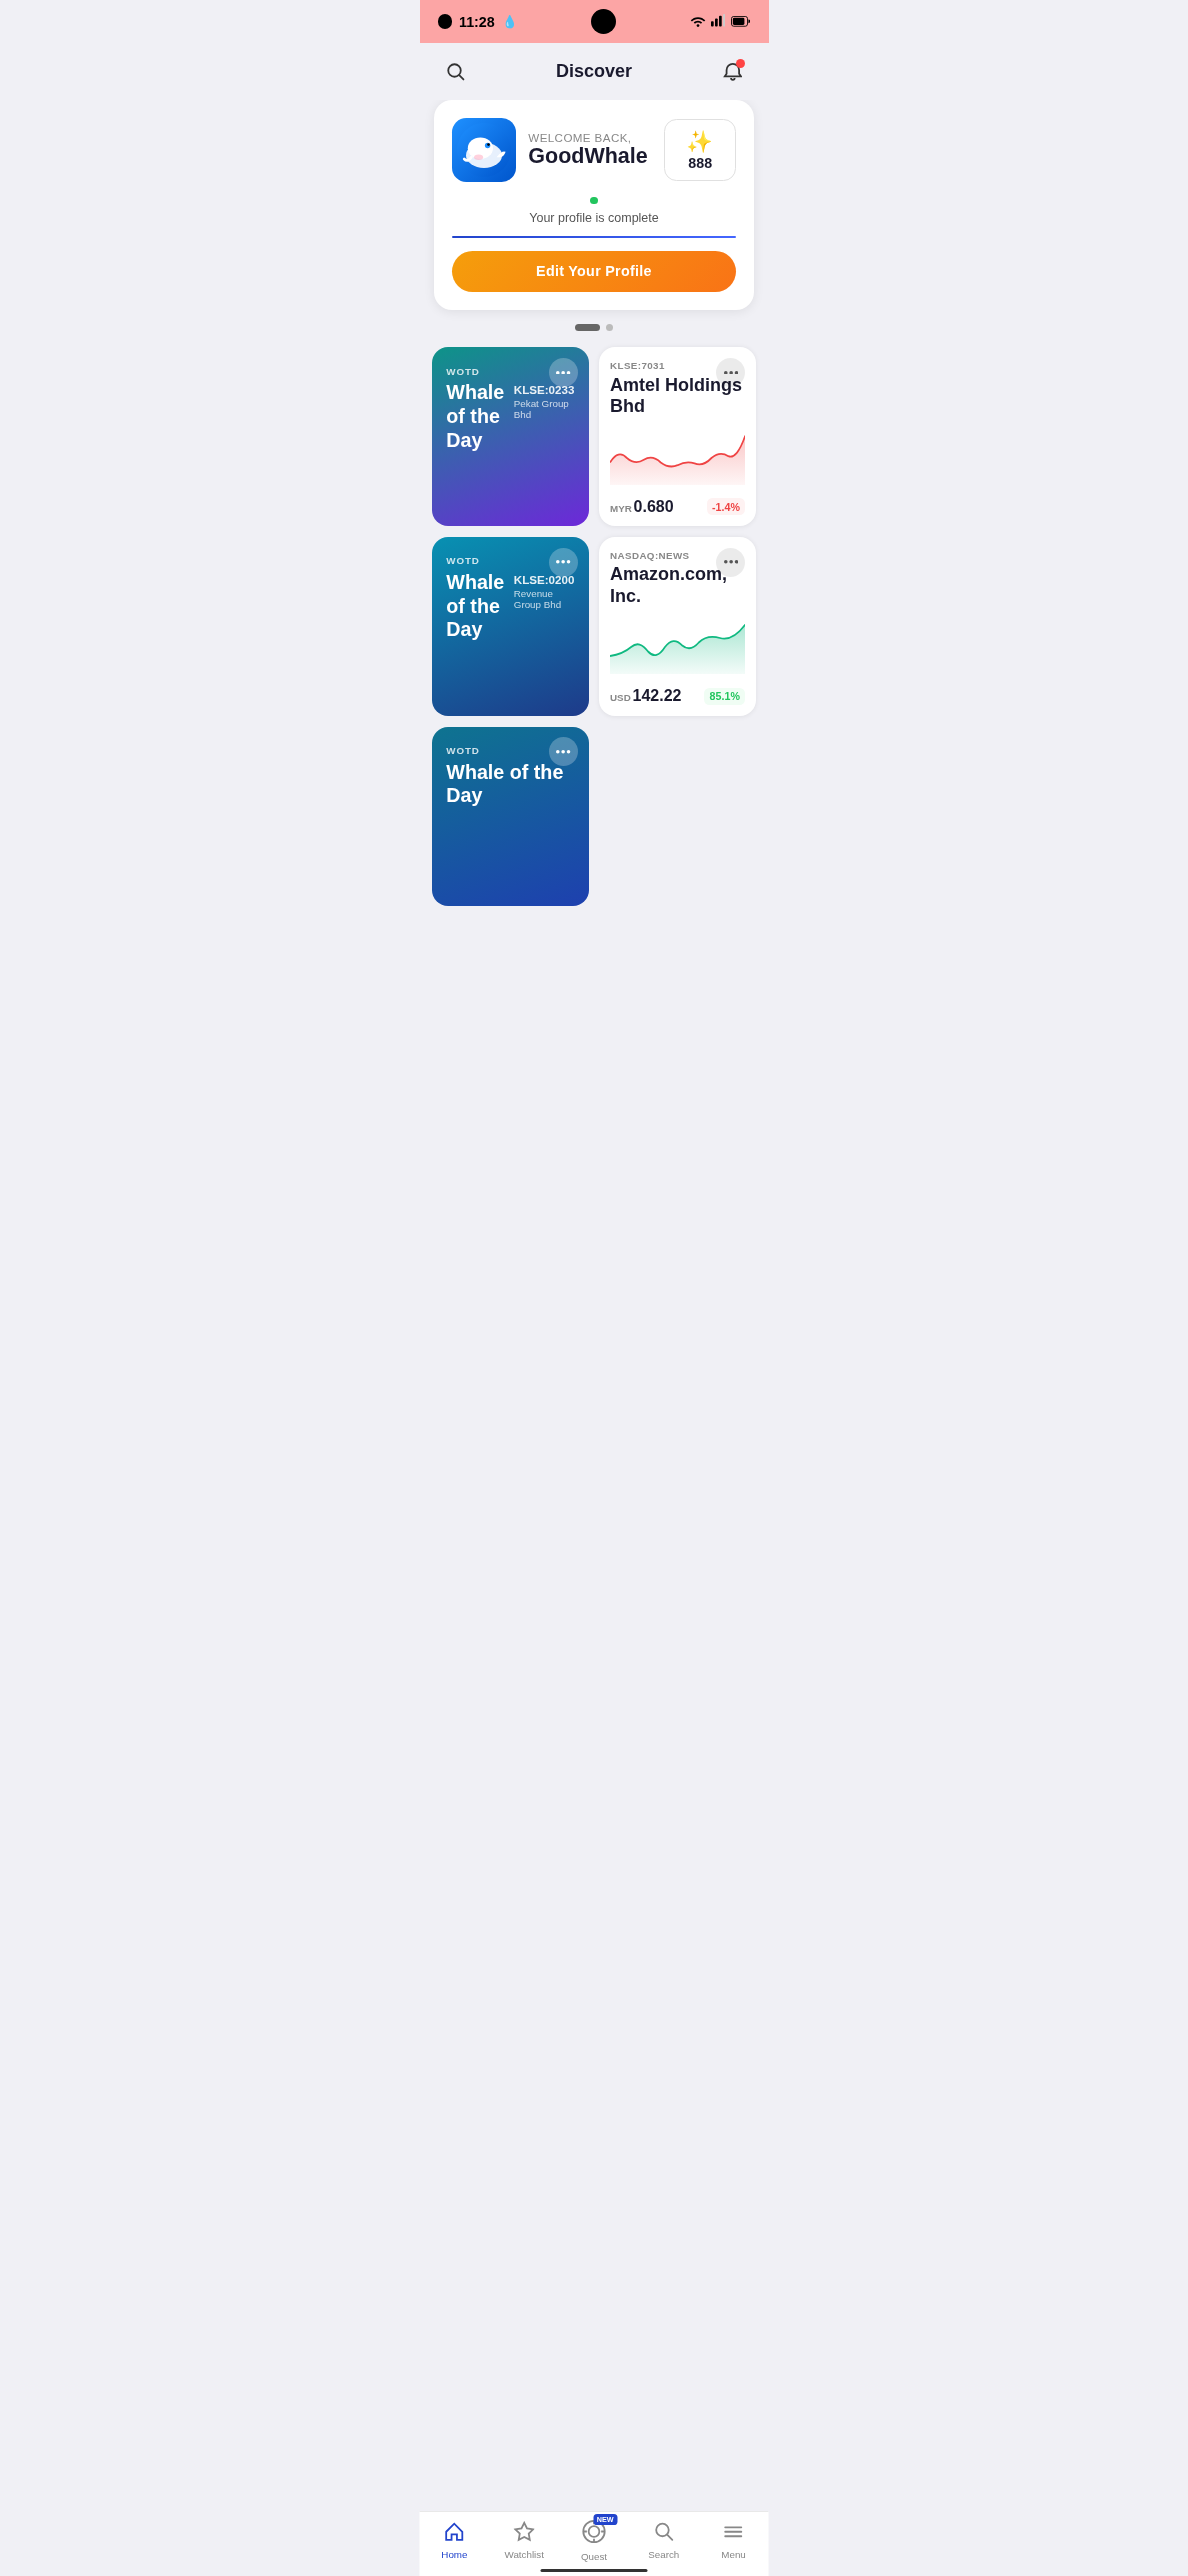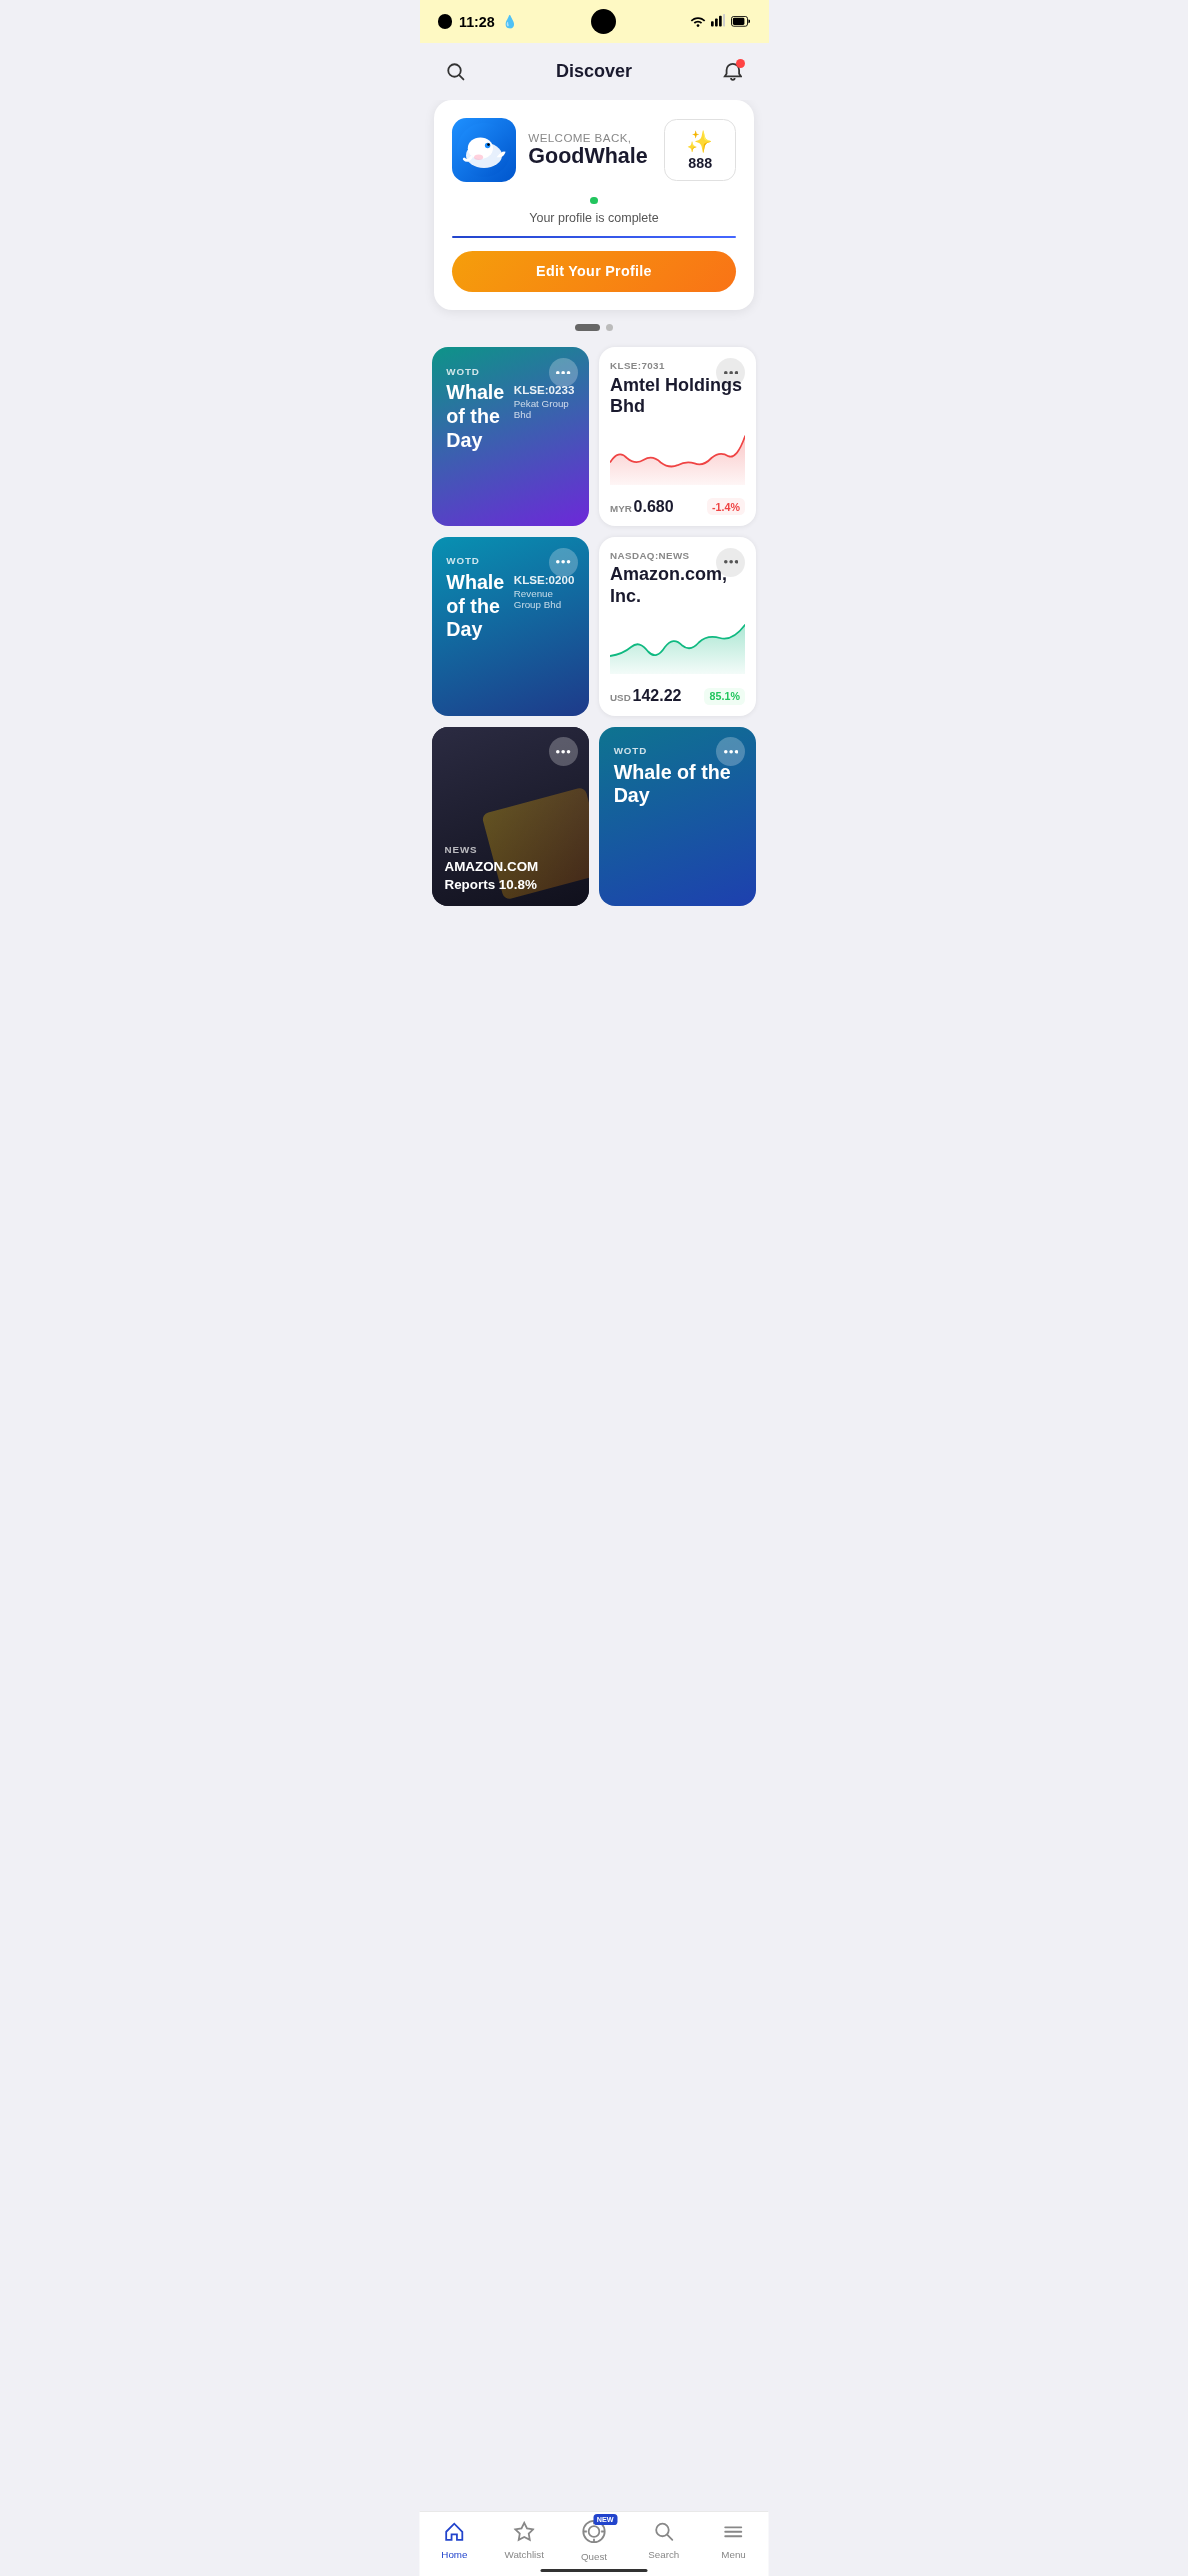--- a/index.html
+++ b/index.html
@@ -8,21 +8,21 @@
       font-family: -apple-system, BlinkMacSystemFont, 'Segoe UI', sans-serif;
       background: #f0f0f5;
       max-width: 349px;
       margin: 0 auto;
       position: relative;
       overflow-x: hidden;
     }
 
     
     .status-bar {
-      background: #fef9c3;
+      background: #fca5a5;
       display: flex;
       align-items: center;
       justify-content: space-between;
       padding: 9px 18px;
       height: 43px;
     }
     .status-time {
       font-size: 14.3px;
       font-weight: 600;
       color: #000;
@@ -638,35 +638,20 @@
         </svg>
       </div>
       <div class="stock-bottom">
         <div class="stock-price">
           <span class="stock-currency">USD</span><span class="price-value">142.22</span>
         </div>
         <div class="stock-change-pos">85.1%</div>
       </div>
     </div>
 
-    <div class="card news-card">
-      <div class="news-bg"></div>
-      <div class="news-bg-shape"></div>
-      <button class="card-more-btn" style="top:10.7px;right:10.7px;z-index:2;">
-        <svg width="14.3" height="3.6" viewBox="0 0 16 4">
-            <circle cx="2" cy="2" r="2" fill="#fff"></circle>
-            <circle cx="8" cy="2" r="2" fill="#fff"></circle>
-            <circle cx="14" cy="2" r="2" fill="#fff"></circle>
-          </svg>
-      </button>
-      <div class="news-content">
-        <div class="news-label">NEWS</div>
-        <div class="news-title">AMAZON.COM Reports 10.8%</div>
-      </div>
-    </div>
 
     <div class="card wotd-card wotd-card-3">
       <button class="card-more-btn">
         <svg width="14.3" height="3.6" viewBox="0 0 16 4">
             <circle cx="2" cy="2" r="2" fill="#fff"></circle>
             <circle cx="8" cy="2" r="2" fill="#fff"></circle>
             <circle cx="14" cy="2" r="2" fill="#fff"></circle>
           </svg>
       </button>
       <div>

